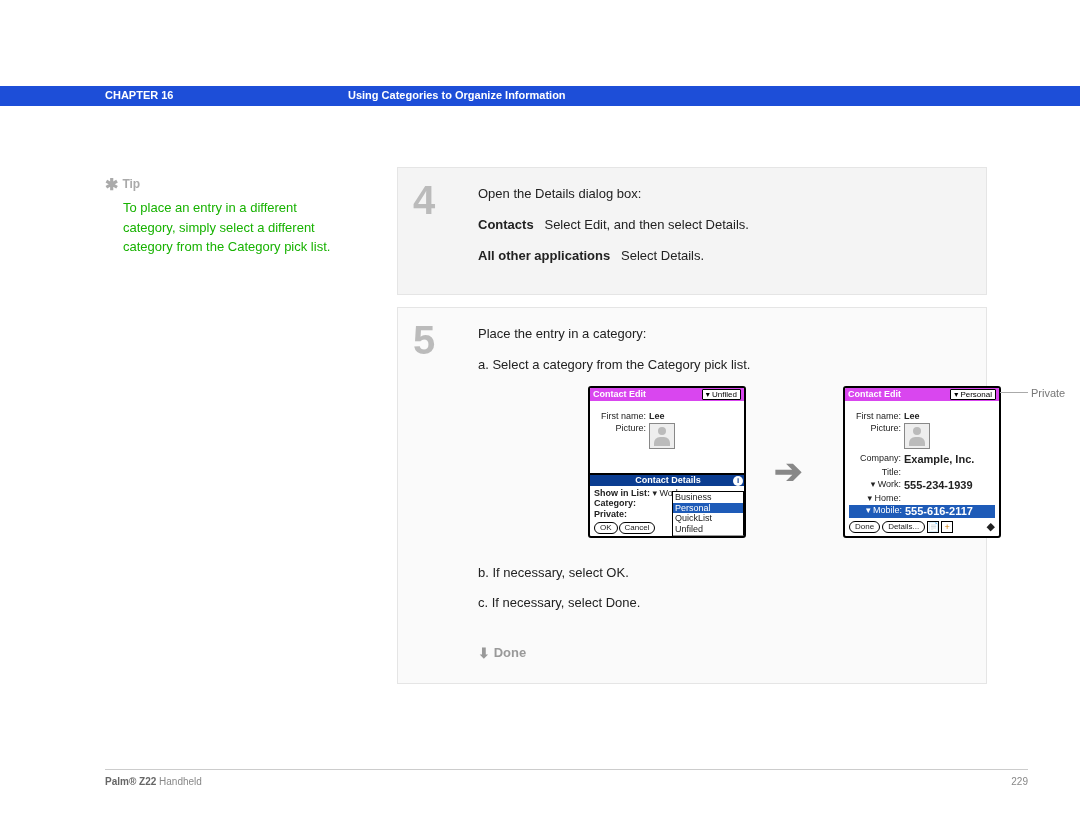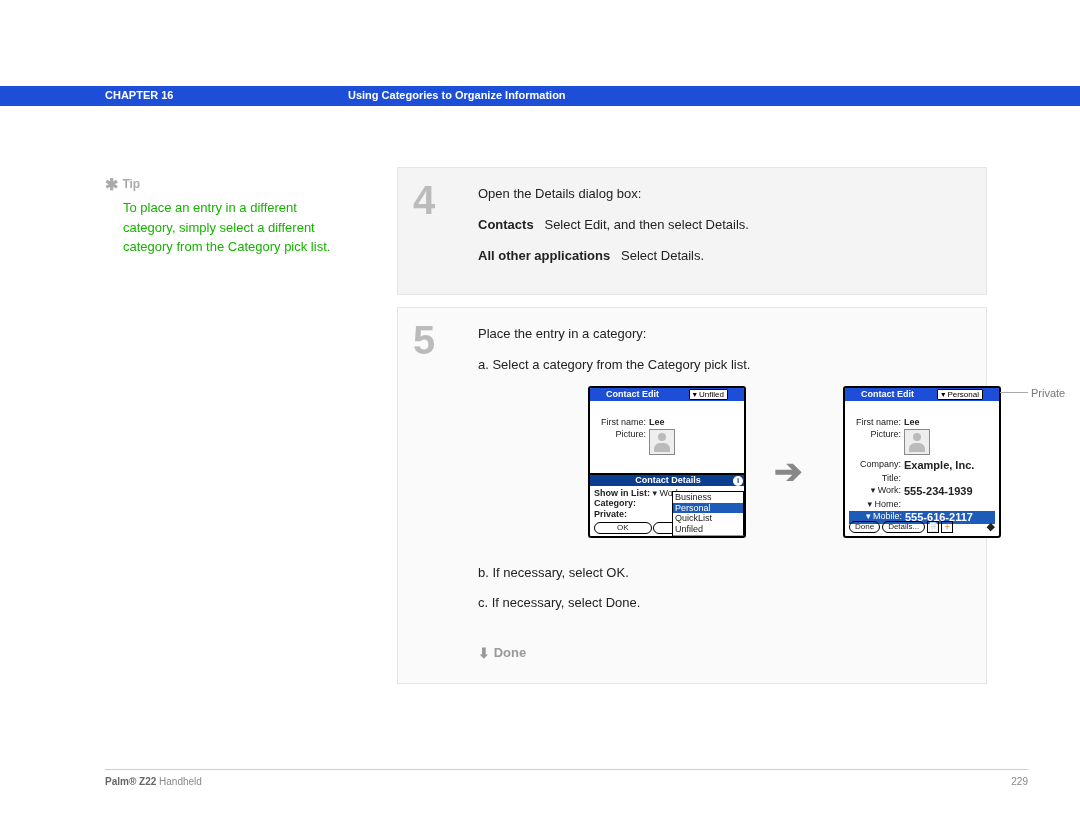--- a/index.html
+++ b/index.html
@@ -112,38 +112,38 @@
     width: 158px;
     height: 152px;
     border: 2px solid #000;
     border-radius: 3px;
     background: #fff;
     font-size: 9px;
     line-height: 1.2;
     overflow: hidden;
   }
   .device .dev-title {
-    background: #1d4ed8;
+    background: #d946ef;
     color: #fff;
     font-weight: bold;
-    padding: 1px 16px;
+    padding: 1px 3px;
     font-size: 9px;
     display: flex;
     justify-content: space-between;
   }
   .device .dev-title .cat-chip {
     background: #fff;
     color: #000;
     border: 1px solid #000;
     padding: 0 3px;
     font-weight: normal;
     font-size: 8px;
     border-radius: 1px;
   }
-  .device .dev-body { padding: 16px 4px; }
+  .device .dev-body { padding: 10px 4px; }
   .device .dev-row { display: flex; font-size: 9px; margin-bottom: 1px; }
   .device .dev-row .lab { width: 52px; text-align: right; margin-right: 3px; }
   .device .dev-row .val { font-weight: bold; }
   .avatar {
     width: 26px; height: 26px;
     border: 1px solid #888;
     background: #eee;
     display: inline-block;
     position: relative;
     vertical-align: top;
@@ -197,21 +197,21 @@
     background: #fff;
     font-size: 9px;
   }
   .popup .dropdown .opt { padding: 0 2px; }
   .popup .dropdown .opt.sel { background: #1e5bb8; color: #fff; }
   .popup .btns { margin-top: 2px; }
   .popup .btns span {
     display: inline-block;
     border: 1px solid #000;
     border-radius: 7px;
-    padding: 0 22px;
+    padding: 0 5px;
     font-size: 8px;
     margin-right: 1px;
   }
   .arrow-right {
     position: absolute;
     left: 296px;
     top: 58px;
     font-size: 34px;
     color: #888;
     font-weight: bold;

